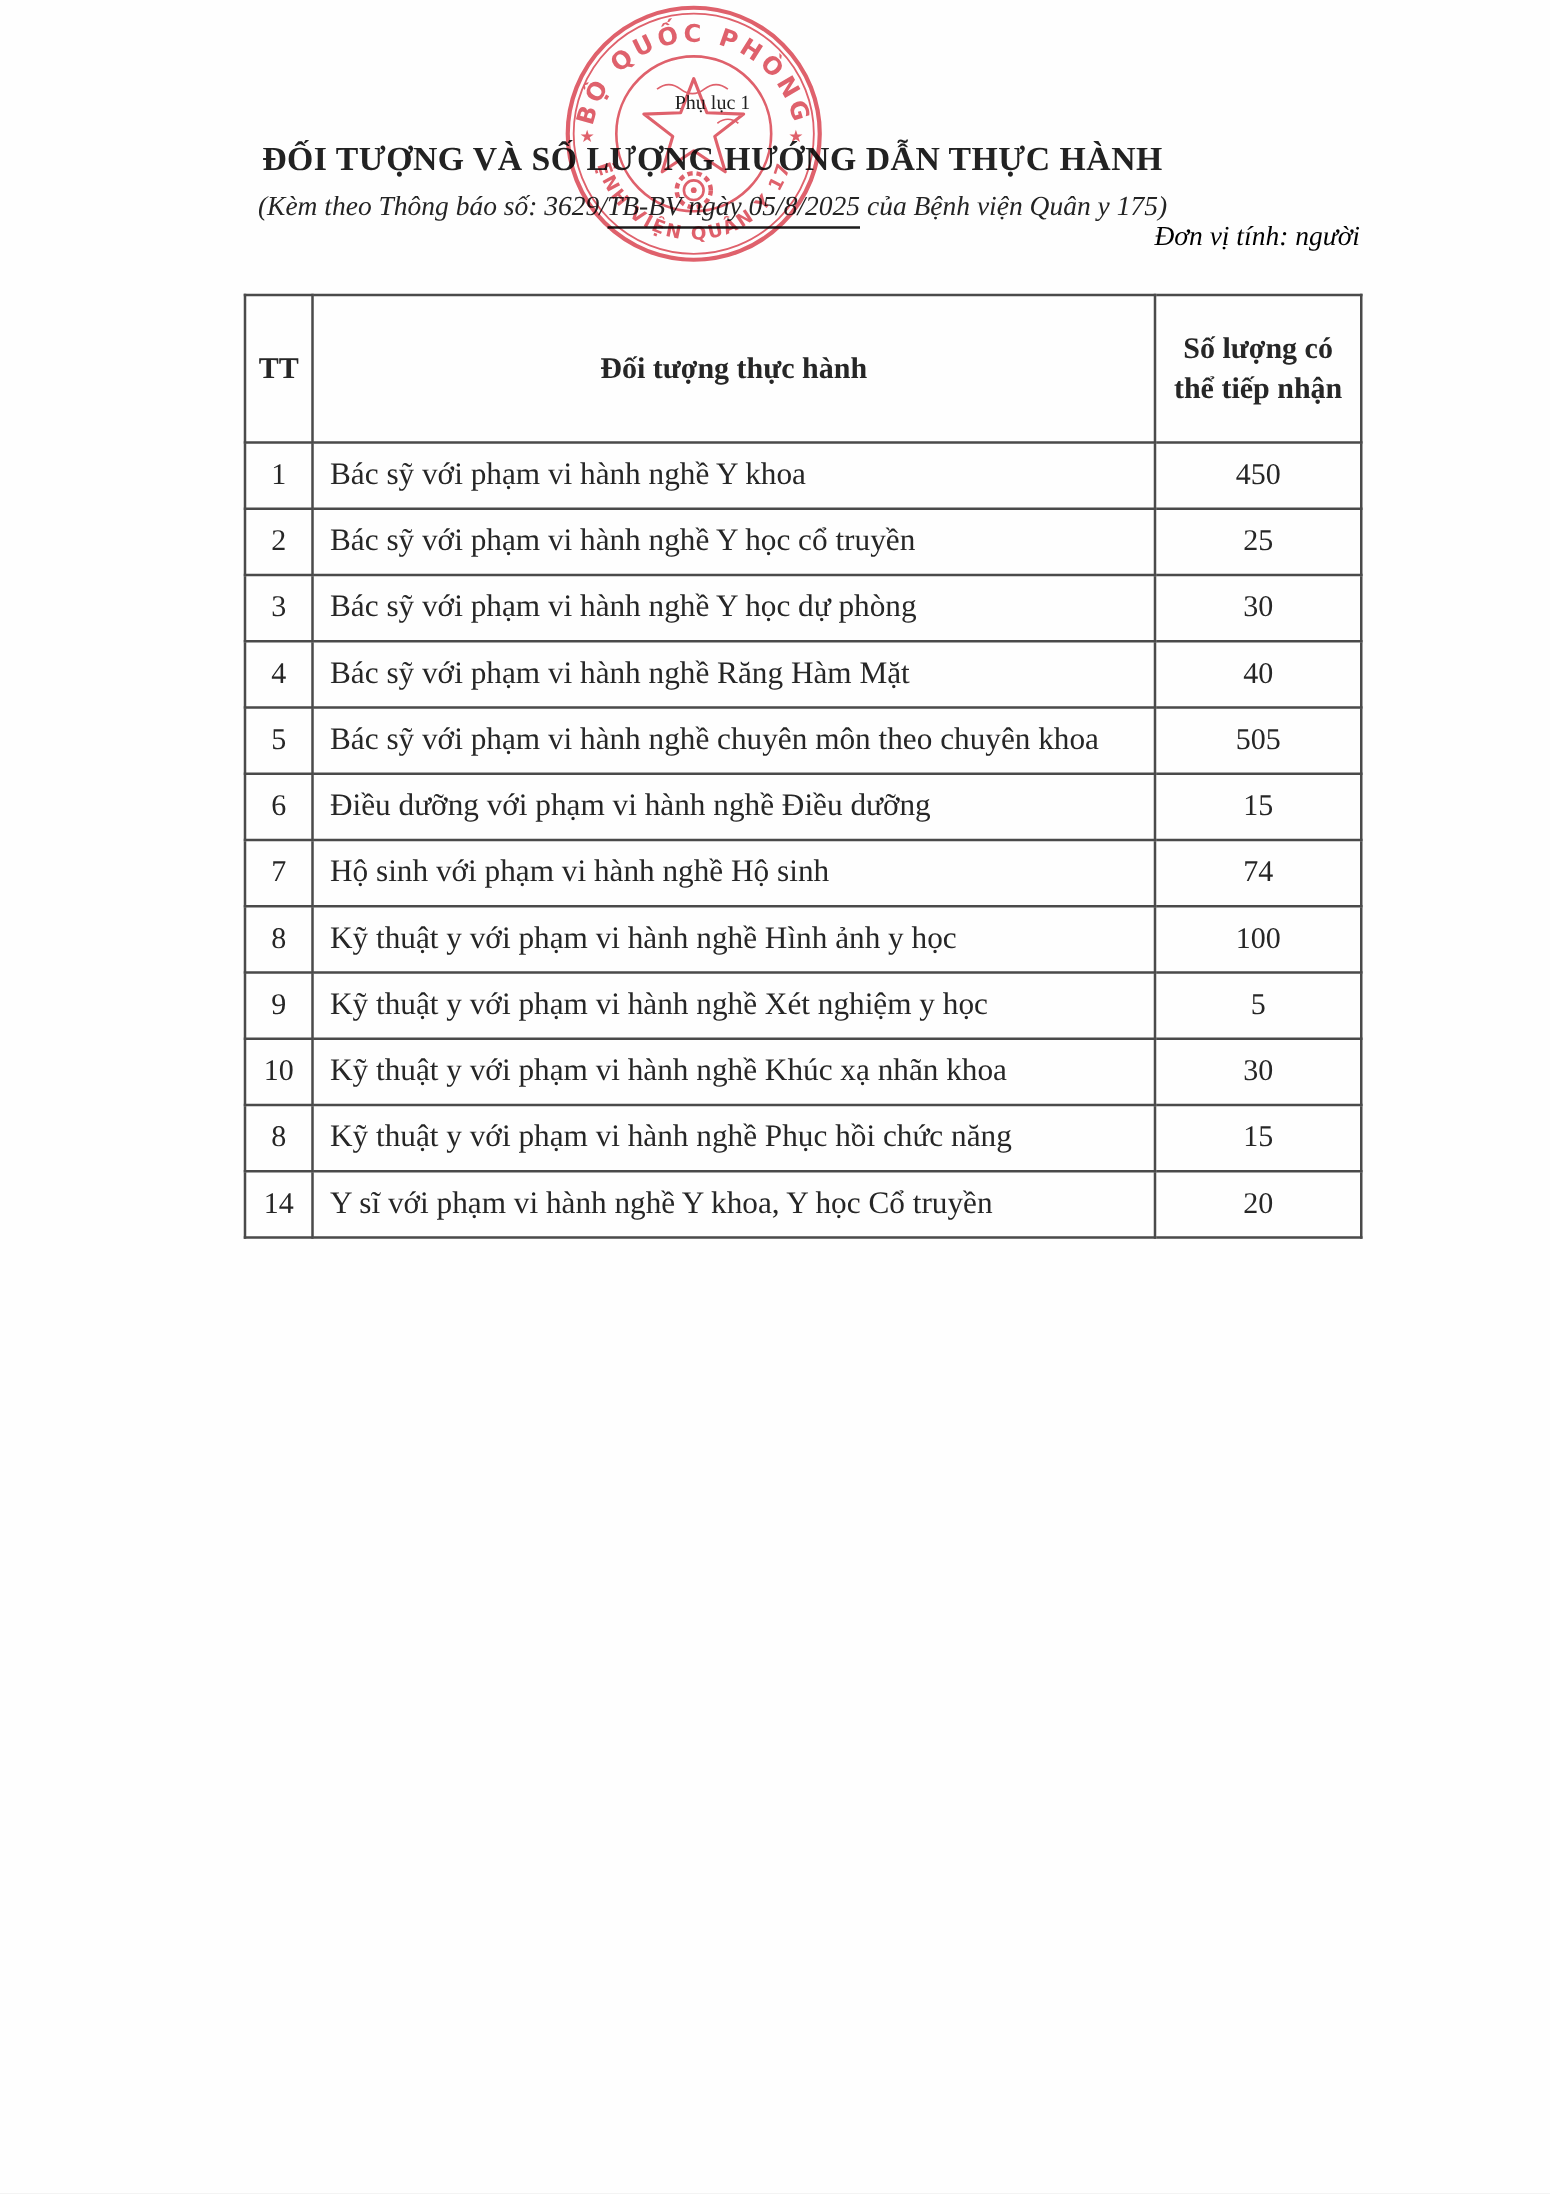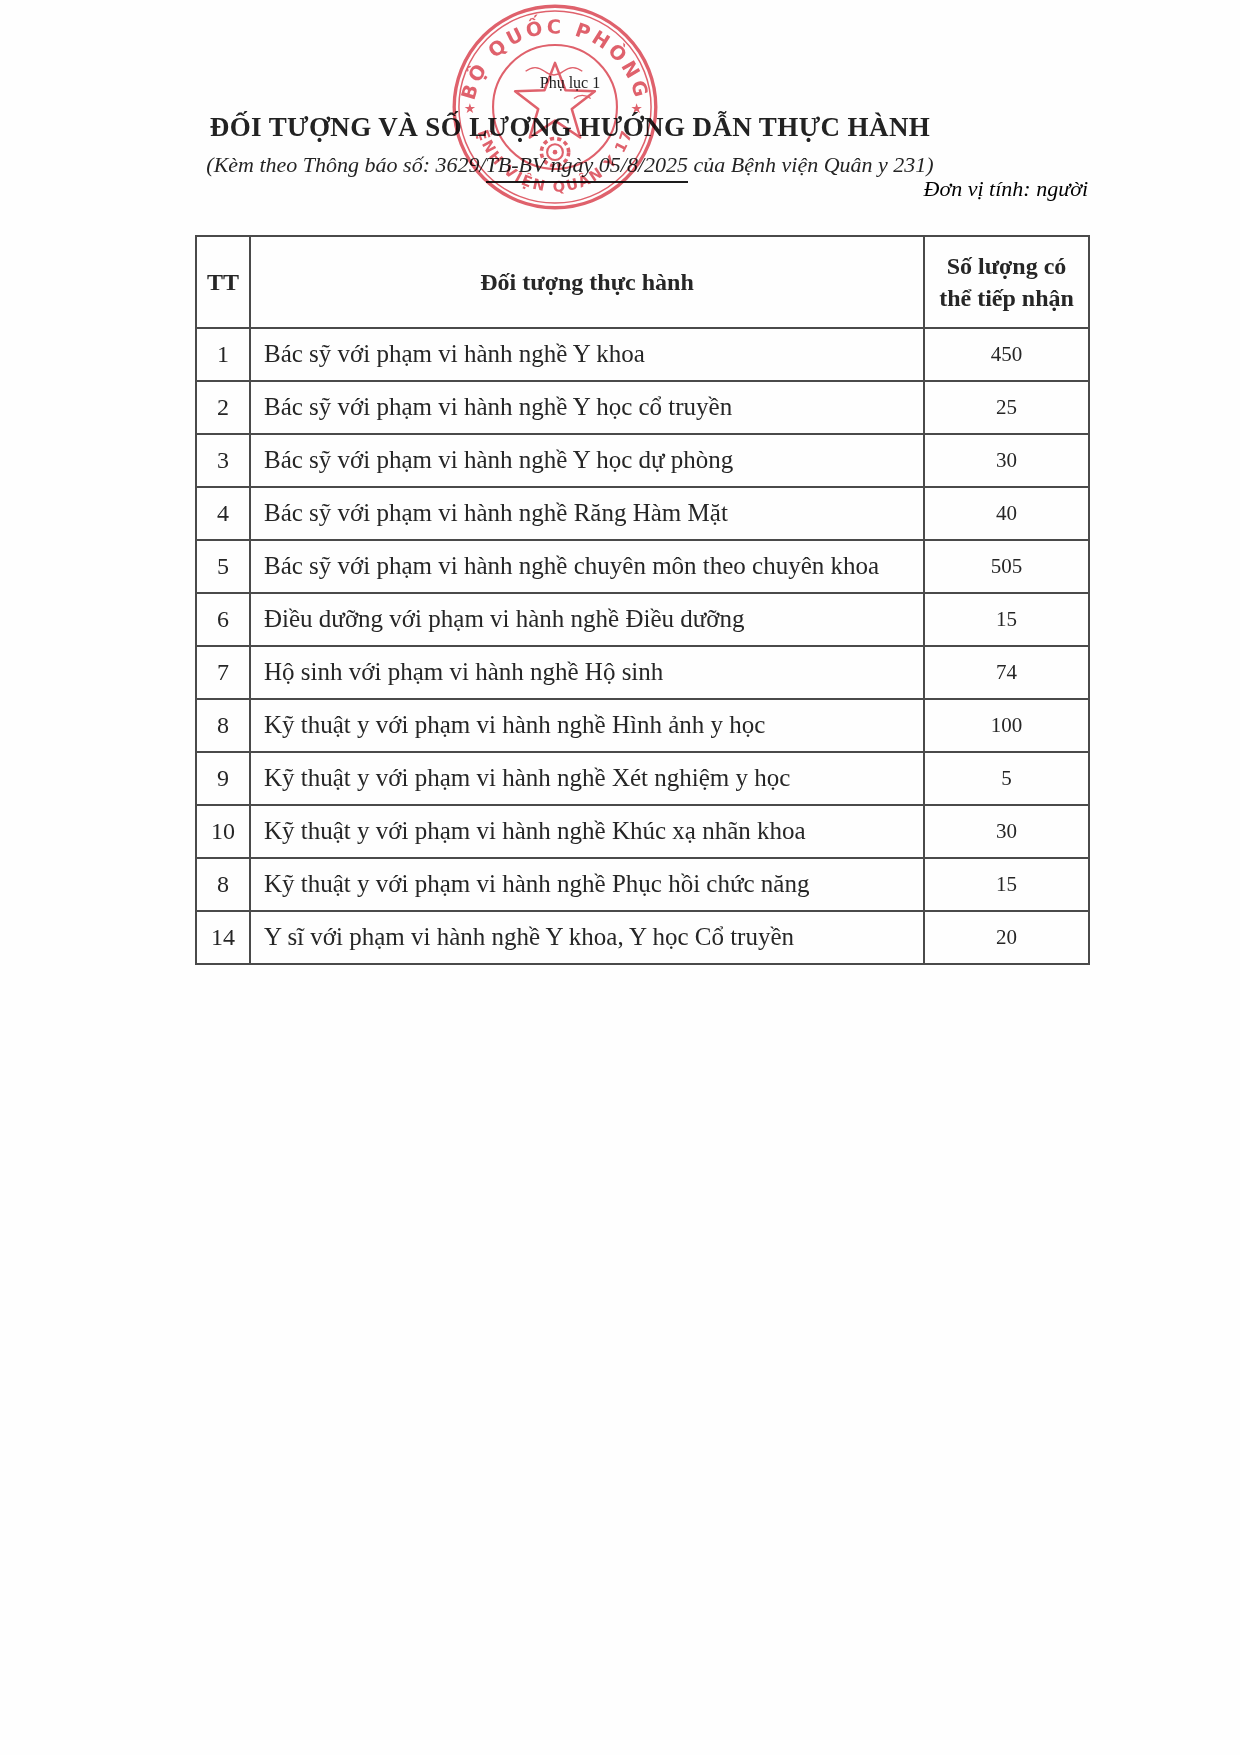--- a/index.html
+++ b/index.html
@@ -38,36 +38,36 @@
   }
   table.doc col.c1{width:54px;}
   table.doc col.c2{width:674px;}
   table.doc col.c3{width:165px;}
   table.doc th,table.doc td{
     border:2px solid #4a4a4a;
     padding:2px 6px;
     vertical-align:middle;
     overflow:hidden;
   }
-  table.doc thead tr{height:92px;}
+  table.doc thead tr{height:118px;}
   table.doc th{font-weight:bold;text-align:center;font-size:24px;line-height:1.35;}
   table.doc tbody tr{height:53px;}
   table.doc td.c-tt{text-align:center;font-size:24px;}
   table.doc td.c-doi{text-align:left;padding-left:13px;padding-right:0;line-height:1.45;}
-  table.doc td.c-sl{text-align:center;font-size:21px;}
+  table.doc td.c-sl{text-align:center;font-size:24px;}
 </style>
 </head>
 <body>
 
 <div class="page">
 
   <div class="hdr">
     <div class="appendix">Phụ lục 1</div>
     <div class="title">ĐỐI TƯỢNG VÀ SỐ LƯỢNG HƯỚNG DẪN THỰC HÀNH</div>
-    <div class="citation"><span>(Kèm theo Thông báo số: 3629/</span><span class="u">TB-BV ngày 05/8/2025</span><span> của Bệnh viện Quân y 231)</span></div>
+    <div class="citation"><span>(Kèm theo Thông báo số: 3629/</span><span class="u">TB-BV ngày 05/8/2025</span><span> của Bệnh viện Quân y 175)</span></div>
   </div>
 
   <div class="stamp">
     <svg viewBox="0 0 200 200" width="214" height="210" xmlns="http://www.w3.org/2000/svg">
       <defs>
         <path id="arcTop" d="M 22,108 A 78,78 0 0 1 178,108"></path>
         <path id="arcBot" d="M 26,122 A 76,76 0 0 0 174,122"></path>
       </defs>
       <g stroke="#dc4b57" fill="none">
         <circle cx="100" cy="100" r="96" stroke-width="3.2"></circle>

